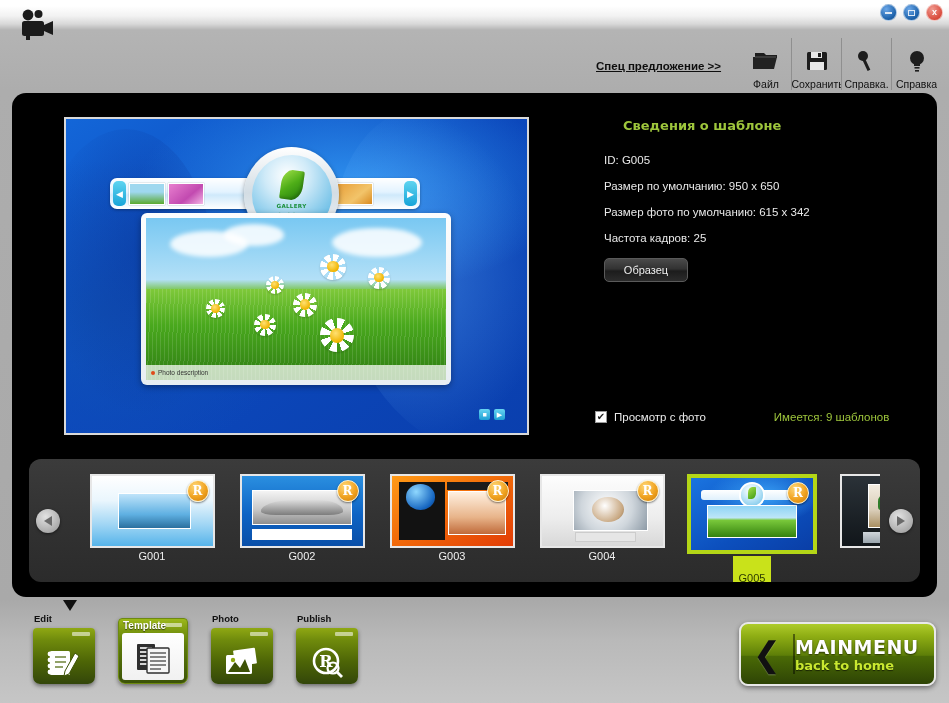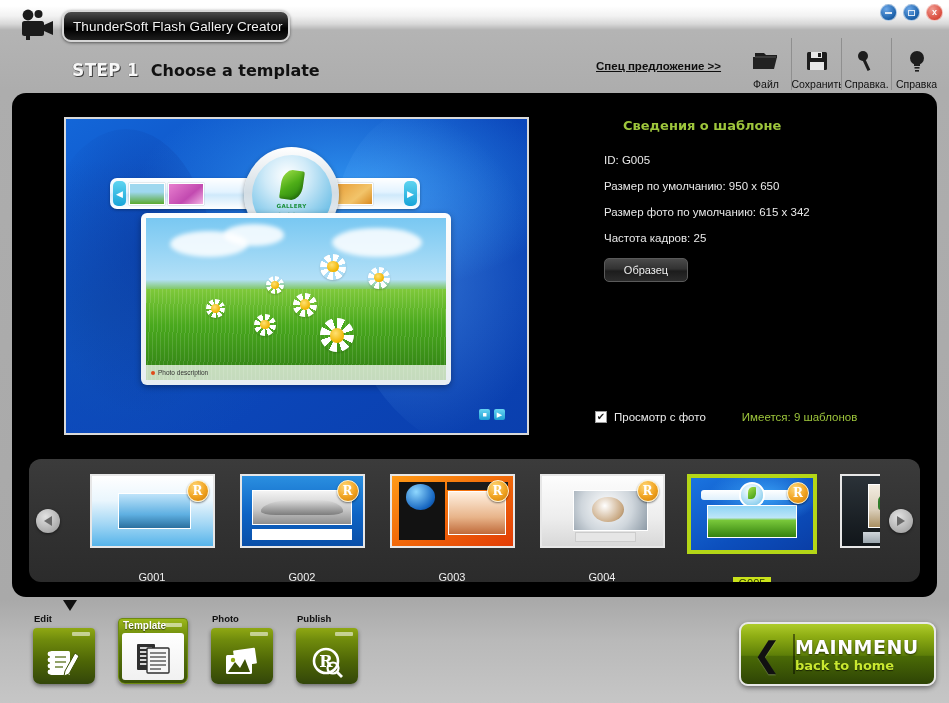--- a/index.html
+++ b/index.html
@@ -289,21 +289,21 @@
     display: flex; align-items: center;
   }
   .chk-wrap { display: flex; align-items: center; gap: 7px; cursor: pointer; }
   .chk {
     width: 12px; height: 12px; background: #fff; border: 1px solid #9a9a9a;
     display: flex; align-items: center; justify-content: center;
     font-size: 10px; color: #1f1f1f; line-height: 1;
   }
   .chk-label { font-size: 11.5px; color: #eaeaea; }
   .count {
-    margin-left: 36px;
+    margin-left: 68px;
     font-size: 11.5px; color: #9ec63c;
   }
 
   
   .strip {
     position: absolute; left: 17px; top: 366px;
     width: 891px; height: 123px;
     background: linear-gradient(to bottom, #3b3b3b 0%, #333333 45%, #2b2b2b 100%);
     border-radius: 12px;
   }
@@ -321,24 +321,24 @@
     position: relative;
     width: 125px; height: 74px;
     border: 2px solid #e7e7e7;
     overflow: hidden;
   }
   .thumb-cell.sel .thumb-box {
     border: 4px solid #b4d617;
     width: 130px; height: 80px;
   }
   .thumb-label {
-    margin-top: 23px; font-size: 11px; color: #f0f0f0;
+    margin-top: 2px; font-size: 11px; color: #f0f0f0;
   }
   .thumb-cell.sel .thumb-label {
-    background: #c9e21a; color: #2c3a00; padding: 0 6px;
+    background: #c9e21a; color: #2c3a00; padding: 16px 6px;
   }
   .r-badge {
     position: absolute; right: 4px; top: 4px;
     width: 22px; height: 22px; border-radius: 50%;
     background: radial-gradient(circle at 36% 28%, #ffd879, #f0a220 55%, #c97a0a);
     border: 1.5px solid #fff3cf;
     display: flex; align-items: center; justify-content: center;
     color: #fff; font-size: 12px; font-weight: bold;
     font-family: "DejaVu Serif", serif;
     box-shadow: 0 1px 2px rgba(0,0,0,.5);
@@ -506,28 +506,21 @@
   <div class="logo-cam">
     <svg width="40" height="34" viewBox="0 0 40 34">
       <circle cx="11" cy="7" r="5.4" fill="#1b1b1b"></circle>
       <circle cx="21.5" cy="6" r="4" fill="#1b1b1b"></circle>
       <rect x="5" y="13" width="22" height="15" rx="2.5" fill="#1b1b1b"></rect>
       <path d="M27 17 L36 13 L36 27 L27 23 Z" fill="#1b1b1b"></path>
       <rect x="9" y="28" width="4" height="4" fill="#1b1b1b"></rect>
     </svg>
   </div>
 
-  <div class="apptitle">
-    <span>ThunderSoft Flash Gallery Creator</span>
-  </div>
-
-  <div class="step-row">
-    <div class="step-num">STEP 1</div>
-    <div class="step-title">Choose a template</div>
-  </div>
+
 
   <a class="spec-offer">Спец предложение &gt;&gt;</a>
 
   <div class="toolbar">
     <div class="tb-item">
       <div class="tb-ico">
         <svg width="28" height="24" viewBox="0 0 28 24">
           <path d="M3 4 h9 l2 2 h11 v3 H3 Z" fill="#1d1d1d"></path>
           <path d="M1 8 h24 l-3 12 H1 Z" fill="#222"></path>
           <path d="M3 7 h21 v2 H3 Z" fill="#3a3a3a"></path>

